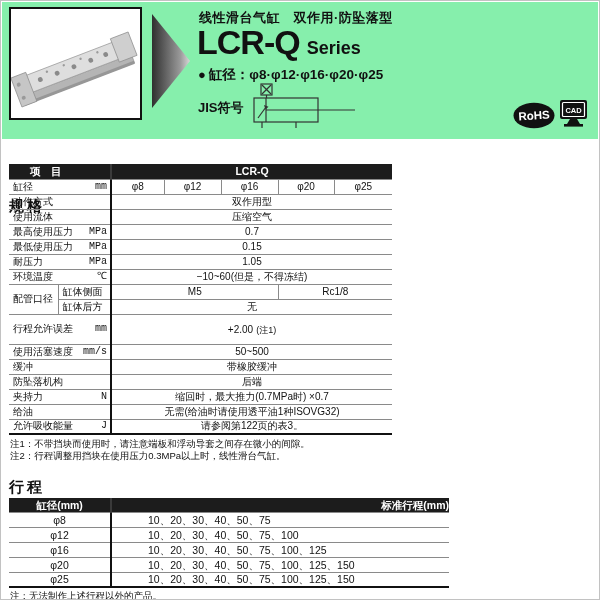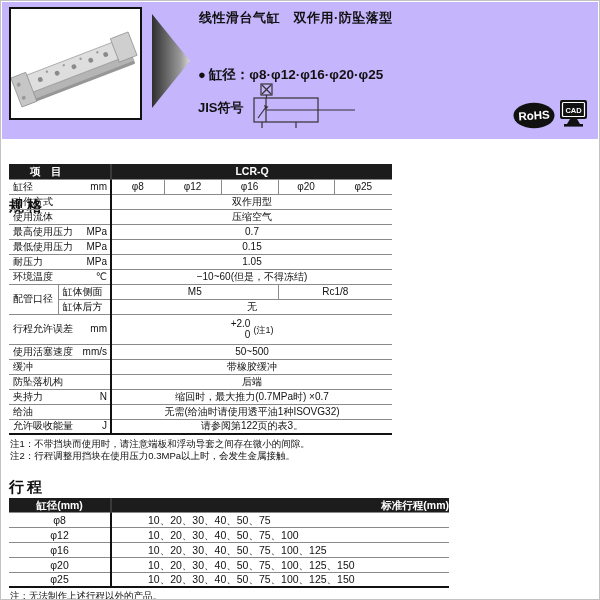--- a/index.html
+++ b/index.html
@@ -1,20 +1,20 @@
 <!DOCTYPE html>
 <html><head>
 <meta charset="utf-8">
 <style>
   * { box-sizing: border-box; }
   body { margin: 0; background: #fff; font-family: "Liberation Sans", "DejaVu Sans", sans-serif; color: #111; }
   .page { position: relative; width: 600px; height: 600px; background: #fff; border: 1px solid #c2c2c2; overflow: hidden; }
 
   
-  .banner { position: absolute; left: 1px; top: 1px; width: 596px; height: 137px; background: #c4b5fd; }
+  .banner { position: absolute; left: 1px; top: 1px; width: 596px; height: 137px; background: #86efac; }
   .photo-box { position: absolute; left: 7px; top: 5px; width: 133px; height: 113px; background: #fff; border: 2px solid #111; }
   .tri { position: absolute; left: 150px; top: 12px; }
   .subtitle { position: absolute; left: 197px; top: 7px; font-size: 13px; font-weight: bold; letter-spacing: .5px; white-space: nowrap; }
   .series { position: absolute; left: 195px; top: 21px; white-space: nowrap; }
   .series .nm { font-size: 34px; font-weight: bold; letter-spacing: -1px; }
   .series .sfx { font-size: 18px; font-weight: bold; margin-left: 7px; }
   .boreline { position: absolute; left: 196px; top: 64px; font-size: 13.5px; font-weight: bold; white-space: nowrap; }
   .boreline .blt { font-size: 13px; margin-right: 3px; }
   .jis-label { position: absolute; left: 196px; top: 97px; font-size: 13px; font-weight: bold; }
   .jis-sym { position: absolute; left: 250px; top: 80px; }
@@ -37,24 +37,24 @@
   .spec-table { position: absolute; left: 8px; top: 163px; width: 383px; font-size: 10px; border-bottom: 2px solid #111; }
   .spec-table td { height: 15px; line-height: 12px; border-top: 1px solid #8a8a8a; }
   .spec-table tr.hdr td { border-top: none; background: #1c1c1c; color: #fff; font-weight: bold; font-size: 10.5px; }
   td.hitem { text-align: left; padding-left: 21px; border-right: 2px solid #3a3a3a; }
   td.hser  { text-align: center; }
   td.lab { position: relative; text-align: left; padding-left: 4px; border-right: 2px solid #111; }
   td.plab { text-align: left; padding-left: 4px; border-right: 1px solid #8a8a8a; }
   td.sublab { text-align: left; padding-left: 4px; border-right: 2px solid #111; margin-left: 22px; }
   td.val { text-align: center; }
   td.csep { border-left: 1px solid #8a8a8a; }
-  .unit { position: absolute; right: 3px; top: 50%; transform: translateY(-50%); }
+  .unit { position: absolute; right: 3px; top: 50%; transform: translateY(-50%); font-family: Liberation Mono, monospace; }
   tr.tol-row td { height: 30px; }
   .tolwrap { display: flex; align-items: center; justify-content: center; gap: 3px; }
-  .tolnums { display: flex; flex-direction: column; line-height: 11px; text-align: right; }
+  .tolnums { display: flex; line-height: 11px; text-align: right; }
   .tolref { font-size: 9px; padding-top: 2px; }
 
   .stroke-table { position: absolute; left: 8px; top: 497px; width: 440px; font-size: 10.5px; border-bottom: 2px solid #111; }
   .stroke-table td { height: 15px; line-height: 12px; border-top: 1px solid #8a8a8a; }
   .stroke-table tr.hdr td { border-top: none; background: #1c1c1c; color: #fff; font-weight: bold; font-size: 10.5px; height: 14px; }
   .stroke-table td.shb { text-align: center; border-right: 2px solid #3a3a3a; }
   .stroke-table td.shs { text-align: right; }
   .stroke-table td.sbore { text-align: center; border-right: 2px solid #111; }
   .stroke-table td.sval { text-align: left; padding-left: 36px; }
 </style>
@@ -94,20 +94,23 @@
           <stop offset="0" stop-color="#2f2f2f"></stop>
           <stop offset="0.75" stop-color="#9a9a9a"></stop>
           <stop offset="1" stop-color="#d8d8d8"></stop>
         </linearGradient>
       </defs>
       <polygon points="0,0 0,94 38,47" fill="url(#tg)"></polygon>
     </svg>
 
     <div class="subtitle">线性滑台气缸　双作用·防坠落型</div>
 
+    <div class="series">
+      <span class="nm">LCR-Q</span><span class="sfx">Series</span>
+    </div>
 
     <div class="boreline">
       <span class="blt">●</span><span>缸径：φ8·φ12·φ16·φ20·φ25</span>
     </div>
 
     <div class="jis-label">JIS符号</div>
 
     <svg class="jis-sym" width="110" height="50" viewBox="0 0 110 50">
       <g fill="none" stroke="#333" stroke-width="1.2">
         <rect x="2" y="16" width="64" height="24"></rect>
@@ -230,21 +233,21 @@
       <td colspan="5" class="val">无需(给油时请使用透平油1种ISOVG32)</td>
     </tr>
     <tr>
       <td colspan="2" class="lab"><span>允许吸收能量</span><span class="unit">J</span></td>
       <td colspan="5" class="val">请参阅第122页的表3。</td>
     </tr>
   </tbody>
     </table>
 
   <div class="note" id="note1">注1：不带挡块而使用时，请注意端板和浮动导套之间存在微小的间隙。</div>
-  <div class="note" id="note2">注2：行程调整用挡块在使用压力0.3MPa以上时，会发生金属接触。</div>
+  <div class="note" id="note2">注2：行程调整用挡块在使用压力0.3MPa以上时，线性滑台气缸。</div>
 
   <div class="sec-head" id="stroke-head">行程</div>
 
   <table class="stroke-table">
     <colgroup>
         <col style="width:102px">
         <col style="width:338px">
       </colgroup>
     <tbody>
         <tr class="hdr">

